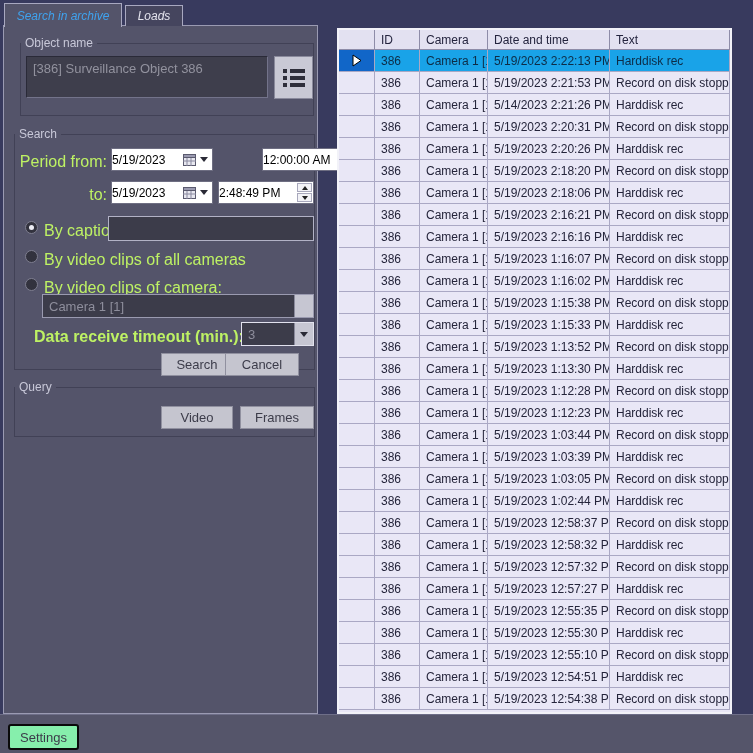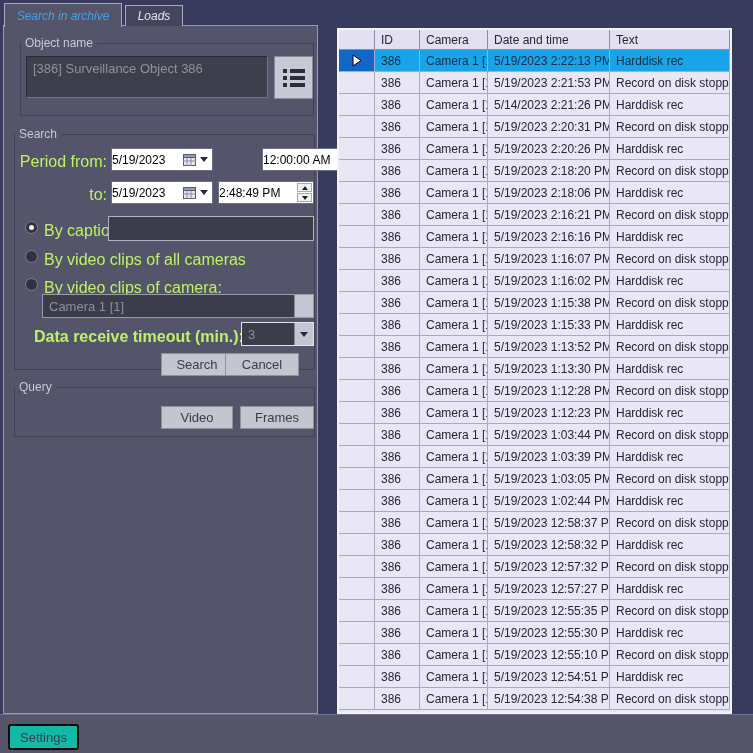--- a/index.html
+++ b/index.html
@@ -83,21 +83,21 @@
   .dkfield .val { flex:1; padding-left:6px; }
   .combo-btn { width:19px; align-self:stretch; background:#c6c6d2; border-left:1px solid #8a8a9c;
     display:flex; align-items:center; justify-content:center; cursor:pointer; }
   .gbtn {
     position:absolute; height:23px; background:#c5c5cf; border:1px solid #90909f;
     color:#3c3c4a; font-size:13px; display:flex; align-items:center; justify-content:center;
     cursor:pointer;
   }
   .settings-btn {
     position:absolute; left:8px; top:724px; width:71px; height:26px;
-    background:#14b8a6; border:2px solid #0a0a0a; border-radius:3px;
+    background:#86efac; border:2px solid #0a0a0a; border-radius:3px;
     color:#3c3c4a; font-size:13px; display:flex; align-items:center; justify-content:center;
     cursor:pointer;
   }
   
   .grid {
     position:absolute; left:337px; top:28px; width:395px; height:686px;
     background:#e9e7f6; border:2px solid #f2f2f8; overflow:hidden;
   }
   .g-header { display:flex; height:20px; background:#e3e1f1; color:#24243e; }
   .g-header .hc {

